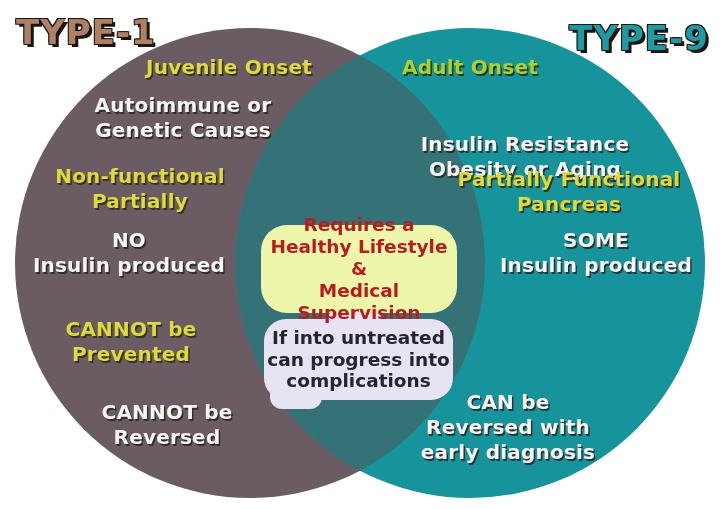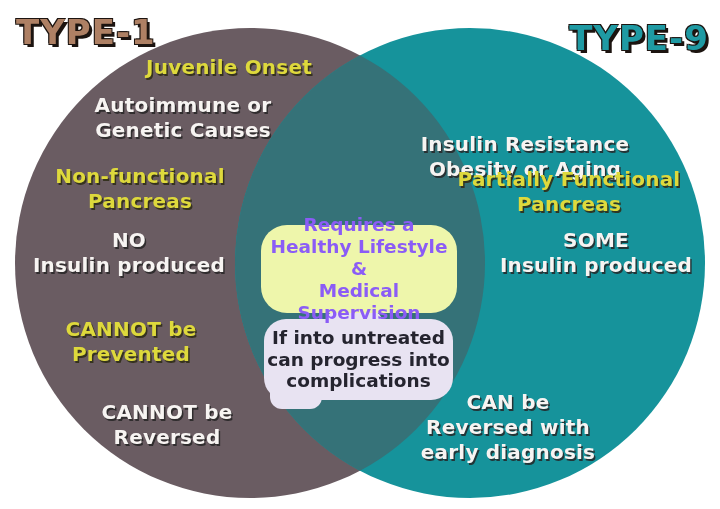--- a/index.html
+++ b/index.html
@@ -28,21 +28,21 @@
   }
   #type1-title{left:16px;top:12px;color:var(--title1);}
   #type2-title{left:566px;top:18px;width:146px;text-align:center;color:var(--title2);}
 
   .bubble{
     position:absolute;box-sizing:border-box;text-align:center;font-weight:bold;
     white-space:pre-line;font-size:18.5px;line-height:1.18;
     display:flex;align-items:center;justify-content:center;
   }
   .lavender{background:var(--bubble-lavender);color:#25242f;}
-  .greenish{background:var(--bubble-green);color:#8b5cf6;}
+  .greenish{background:var(--bubble-green);color:#b91c1c;}
 
   #bubble-symptoms{
     left:276px;top:114px;width:164px;height:102px;
     border-radius:26px 30px 24px 28px;padding:4px 2px;
   }
   #bubble-symptoms::after{ 
     content:"";position:absolute;left:47px;bottom:-12px;width:72px;height:22px;
     background:var(--bubble-lavender);border-radius:0 0 14px 14px;
   }
   #bubble-requires{
@@ -95,28 +95,29 @@
     </g>
   </svg>
 
   <div class="big-title" id="type1-title">TYPE-1</div>
   <div class="big-title" id="type2-title">TYPE-9</div>
 
   <div class="txt yellow" id="t1-onset">Juvenile Onset</div>
   <div class="txt white" id="t1-cause">Autoimmune or
 Genetic Causes</div>
   <div class="txt yellow" id="t1-pancreas">Non-functional
-Pancreas</div>
+Partially</div>
   <div class="txt white" id="t1-insulin">NO
 Insulin produced</div>
   <div class="txt yellow" id="t1-prevention">CANNOT be
 Prevented</div>
   <div class="txt white" id="t1-reversal">CANNOT be
 Reversed</div>
 
+  <div class="txt yellow-green" id="t2-onset">Adult Onset</div>
   <div class="txt white" id="t2-cause">Insulin Resistance
 Obesity or Aging</div>
   <div class="txt yellow" id="t2-pancreas">Partially Functional
 Pancreas</div>
   <div class="txt white" id="t2-insulin">SOME
 Insulin produced</div>
   <div class="txt white" id="t2-reversal">CAN be
 Reversed with
 early diagnosis</div>
 

